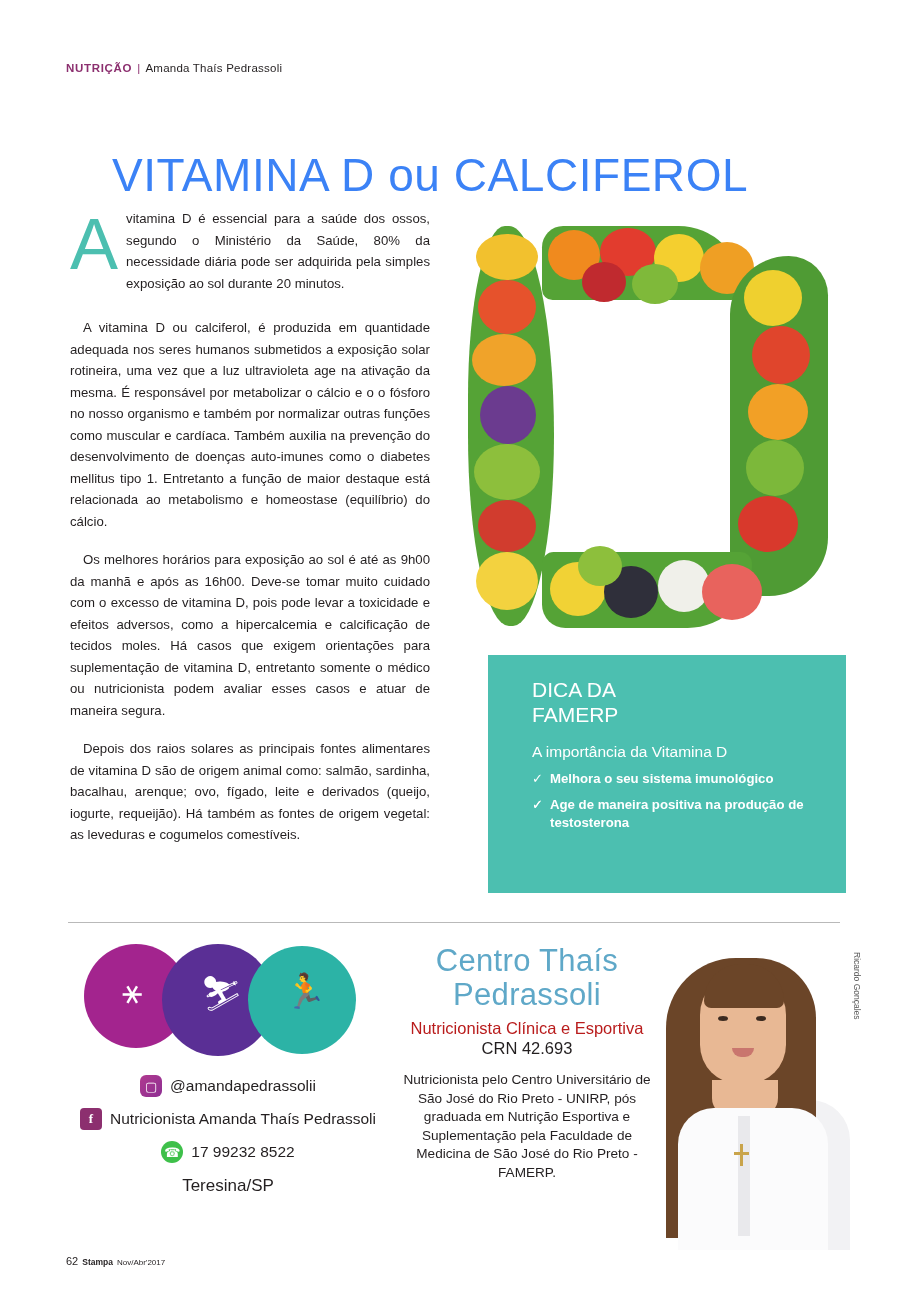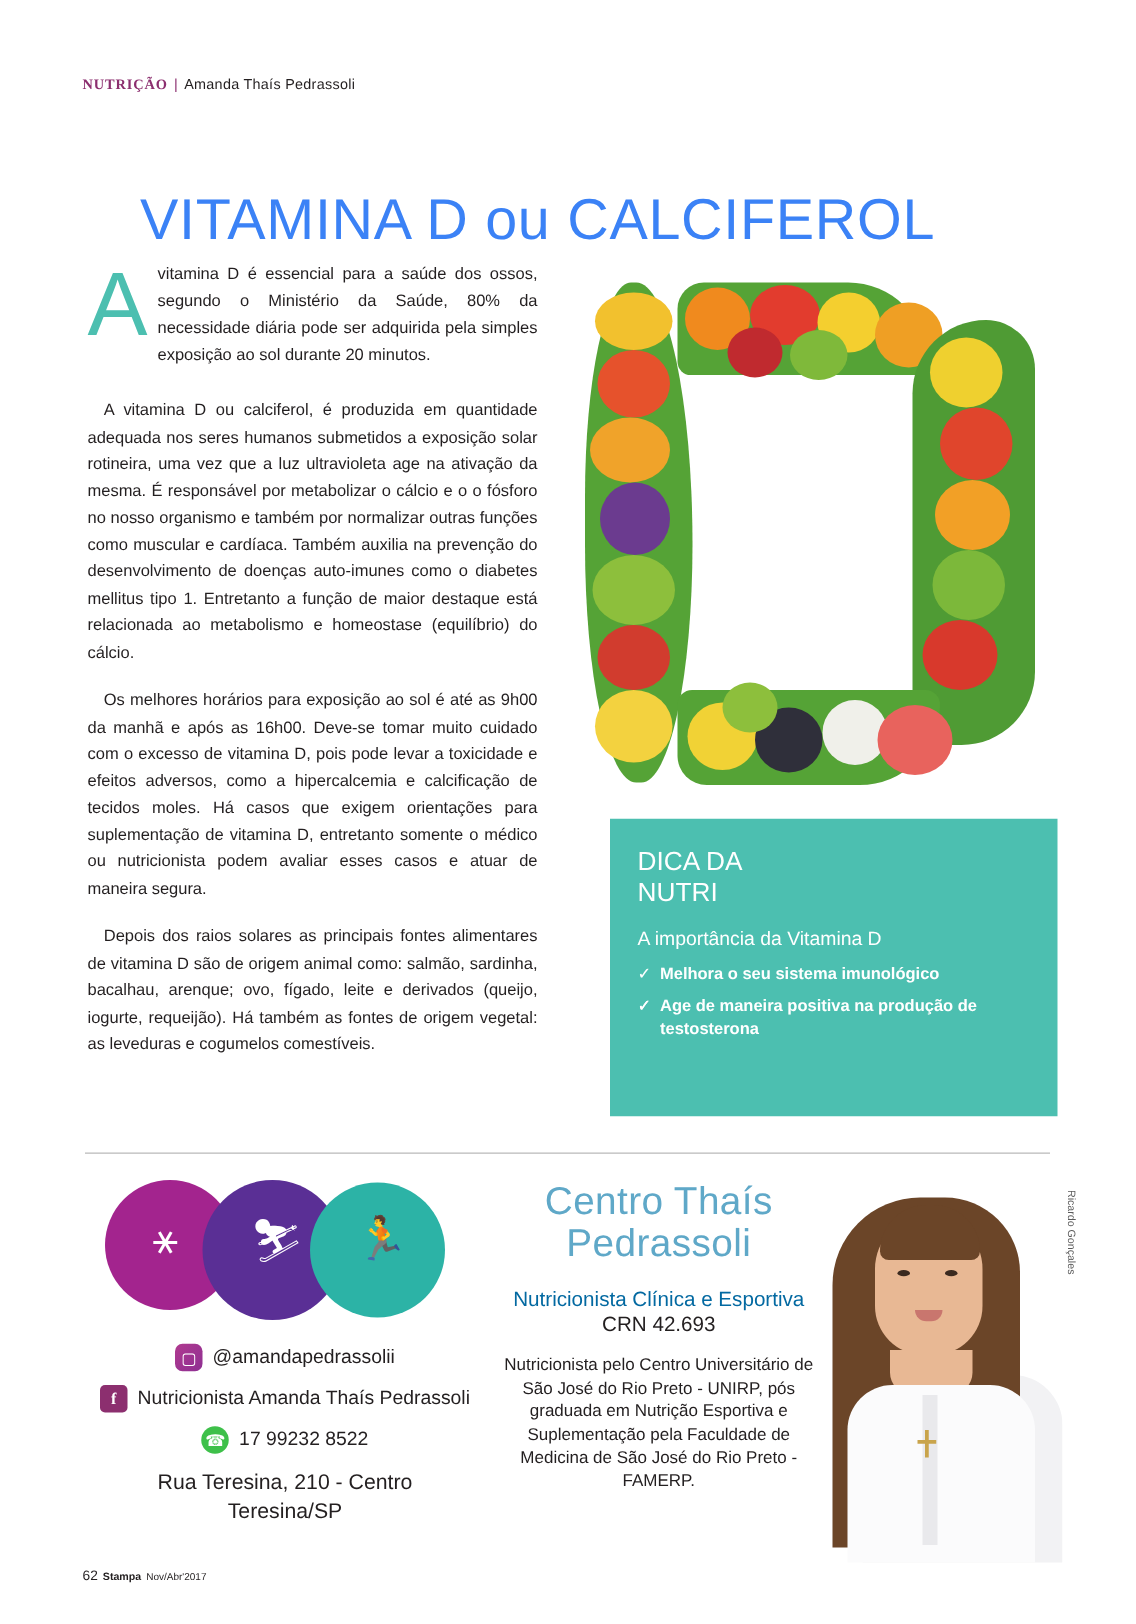--- a/index.html
+++ b/index.html
@@ -13,21 +13,21 @@
     overflow:hidden;
   }
   .page { position:absolute; inset:0; }
 
   
   .kicker {
     position:absolute; left:66px; top:62px;
     font-size:11.5px; letter-spacing:.02em;
     display:flex; align-items:center; gap:5px;
   }
-  .kicker .sec { color:#8c2f6f; font-weight:700; letter-spacing:.06em;font-family:Liberation Serif, serif; }
+  .kicker .sec { color:#8c2f6f; font-weight:700; letter-spacing:.06em; }
   .kicker .bar { color:#8c2f6f; }
   .kicker .auth { color:#231f20; }
 
   h1.title {
     position:absolute; left:112px; top:117px;
     font-size:46px; font-weight:400; letter-spacing:.012em;
     color:#3b82f6;
     font-family:"Liberation Sans", sans-serif;
   }
 
@@ -72,21 +72,21 @@
   }
   .leaf {
     position:absolute; border-radius:45% 55% 50% 50%;
     background:#4f9b34;
   }
 
   
   .tipbox {
     position:absolute; left:488px; top:655px; width:358px; height:238px;
     background:#4cbfb0; color:#ffffff;
-    padding:22px 24px 16px 22px;
+    padding:22px 24px 16px 44px;
   }
   .tipbox .tip-title {
     font-size:21px; line-height:25px; font-weight:400; color:#ffffff;
     margin-bottom:16px;
   }
   .tipbox .tip-sub {
     font-size:15.5px; margin-bottom:9px; color:#ffffff;
   }
   .tipbox ul { list-style:none; margin:0; padding:0; }
   .tipbox li {
@@ -130,21 +130,21 @@
   .badge.wa { background:#3ec04a; border-radius:50%; }
 
   
   .namecol {
     position:absolute; left:393px; top:944px; width:268px; text-align:center;
   }
   .namecol .nm1 {
     font-size:31px; line-height:34px; color:#5fa8c8; letter-spacing:.01em;
   }
   .namecol .role {
-    font-size:16.5px; line-height:20px; margin-top:18px; color:#0369a1;
+    font-size:16.5px; line-height:20px; margin-top:6px; color:#b91c1c;
   }
   .namecol .crn { font-size:16.5px; line-height:20px; color:#231f20; }
   .namecol .bio {
     margin-top:13px; font-size:13.6px; line-height:18.5px; color:#231f20;text-align:center;
   }
 
   
   .portrait {
     position:absolute; left:660px; top:930px; width:190px; height:320px;
     overflow:hidden;
@@ -222,21 +222,21 @@
       <div class="veg" style="left:240px;top:348px;width:60px;height:56px;background:#e8635d;"></div>
       <div class="veg" style="left:116px;top:330px;width:44px;height:40px;background:#8dbf3c;"></div>
 
       <div style="position:absolute;left:104px;top:96px;width:150px;height:228px;background:#ffffff;border-radius:60px 60px 70px 70px;"></div>
     </div>
   </div>
 
   <div class="tipbox">
     <div class="tip-title">
       <div>DICA DA</div>
-      <div>NUTRI</div>
+      <div>FAMERP</div>
     </div>
     <div class="tip-sub">A importância da Vitamina D</div>
     <ul>
       <li>
         <span class="chk">✓</span>
         <span>Melhora o seu sistema imunológico</span>
       </li>
       <li>
         <span class="chk">✓</span>
       </li>
@@ -265,21 +265,20 @@
     </div>
     <div class="crow">
       <span class="badge fb">f</span>
       <span>Nutricionista Amanda Thaís Pedrassoli</span>
     </div>
     <div class="crow">
       <span class="badge wa">☎</span>
       <span>17 99232 8522</span>
     </div>
     <div class="crow addr">
-      <div>Rua Teresina, 210 - Centro</div>
       <div>Teresina/SP</div>
     </div>
   </div>
 
   <div class="namecol">
     <div class="nm1">Centro Thaís</div>
     <div class="nm1">Pedrassoli</div>
     <div class="role">Nutricionista Clínica e Esportiva</div>
     <div class="crn">CRN 42.693</div>
     <div class="bio">Nutricionista pelo Centro Universitário de São José do Rio Preto - UNIRP, pós graduada em Nutrição Esportiva e Suplementação pela Faculdade de Medicina de São José do Rio Preto - FAMERP.</div>

